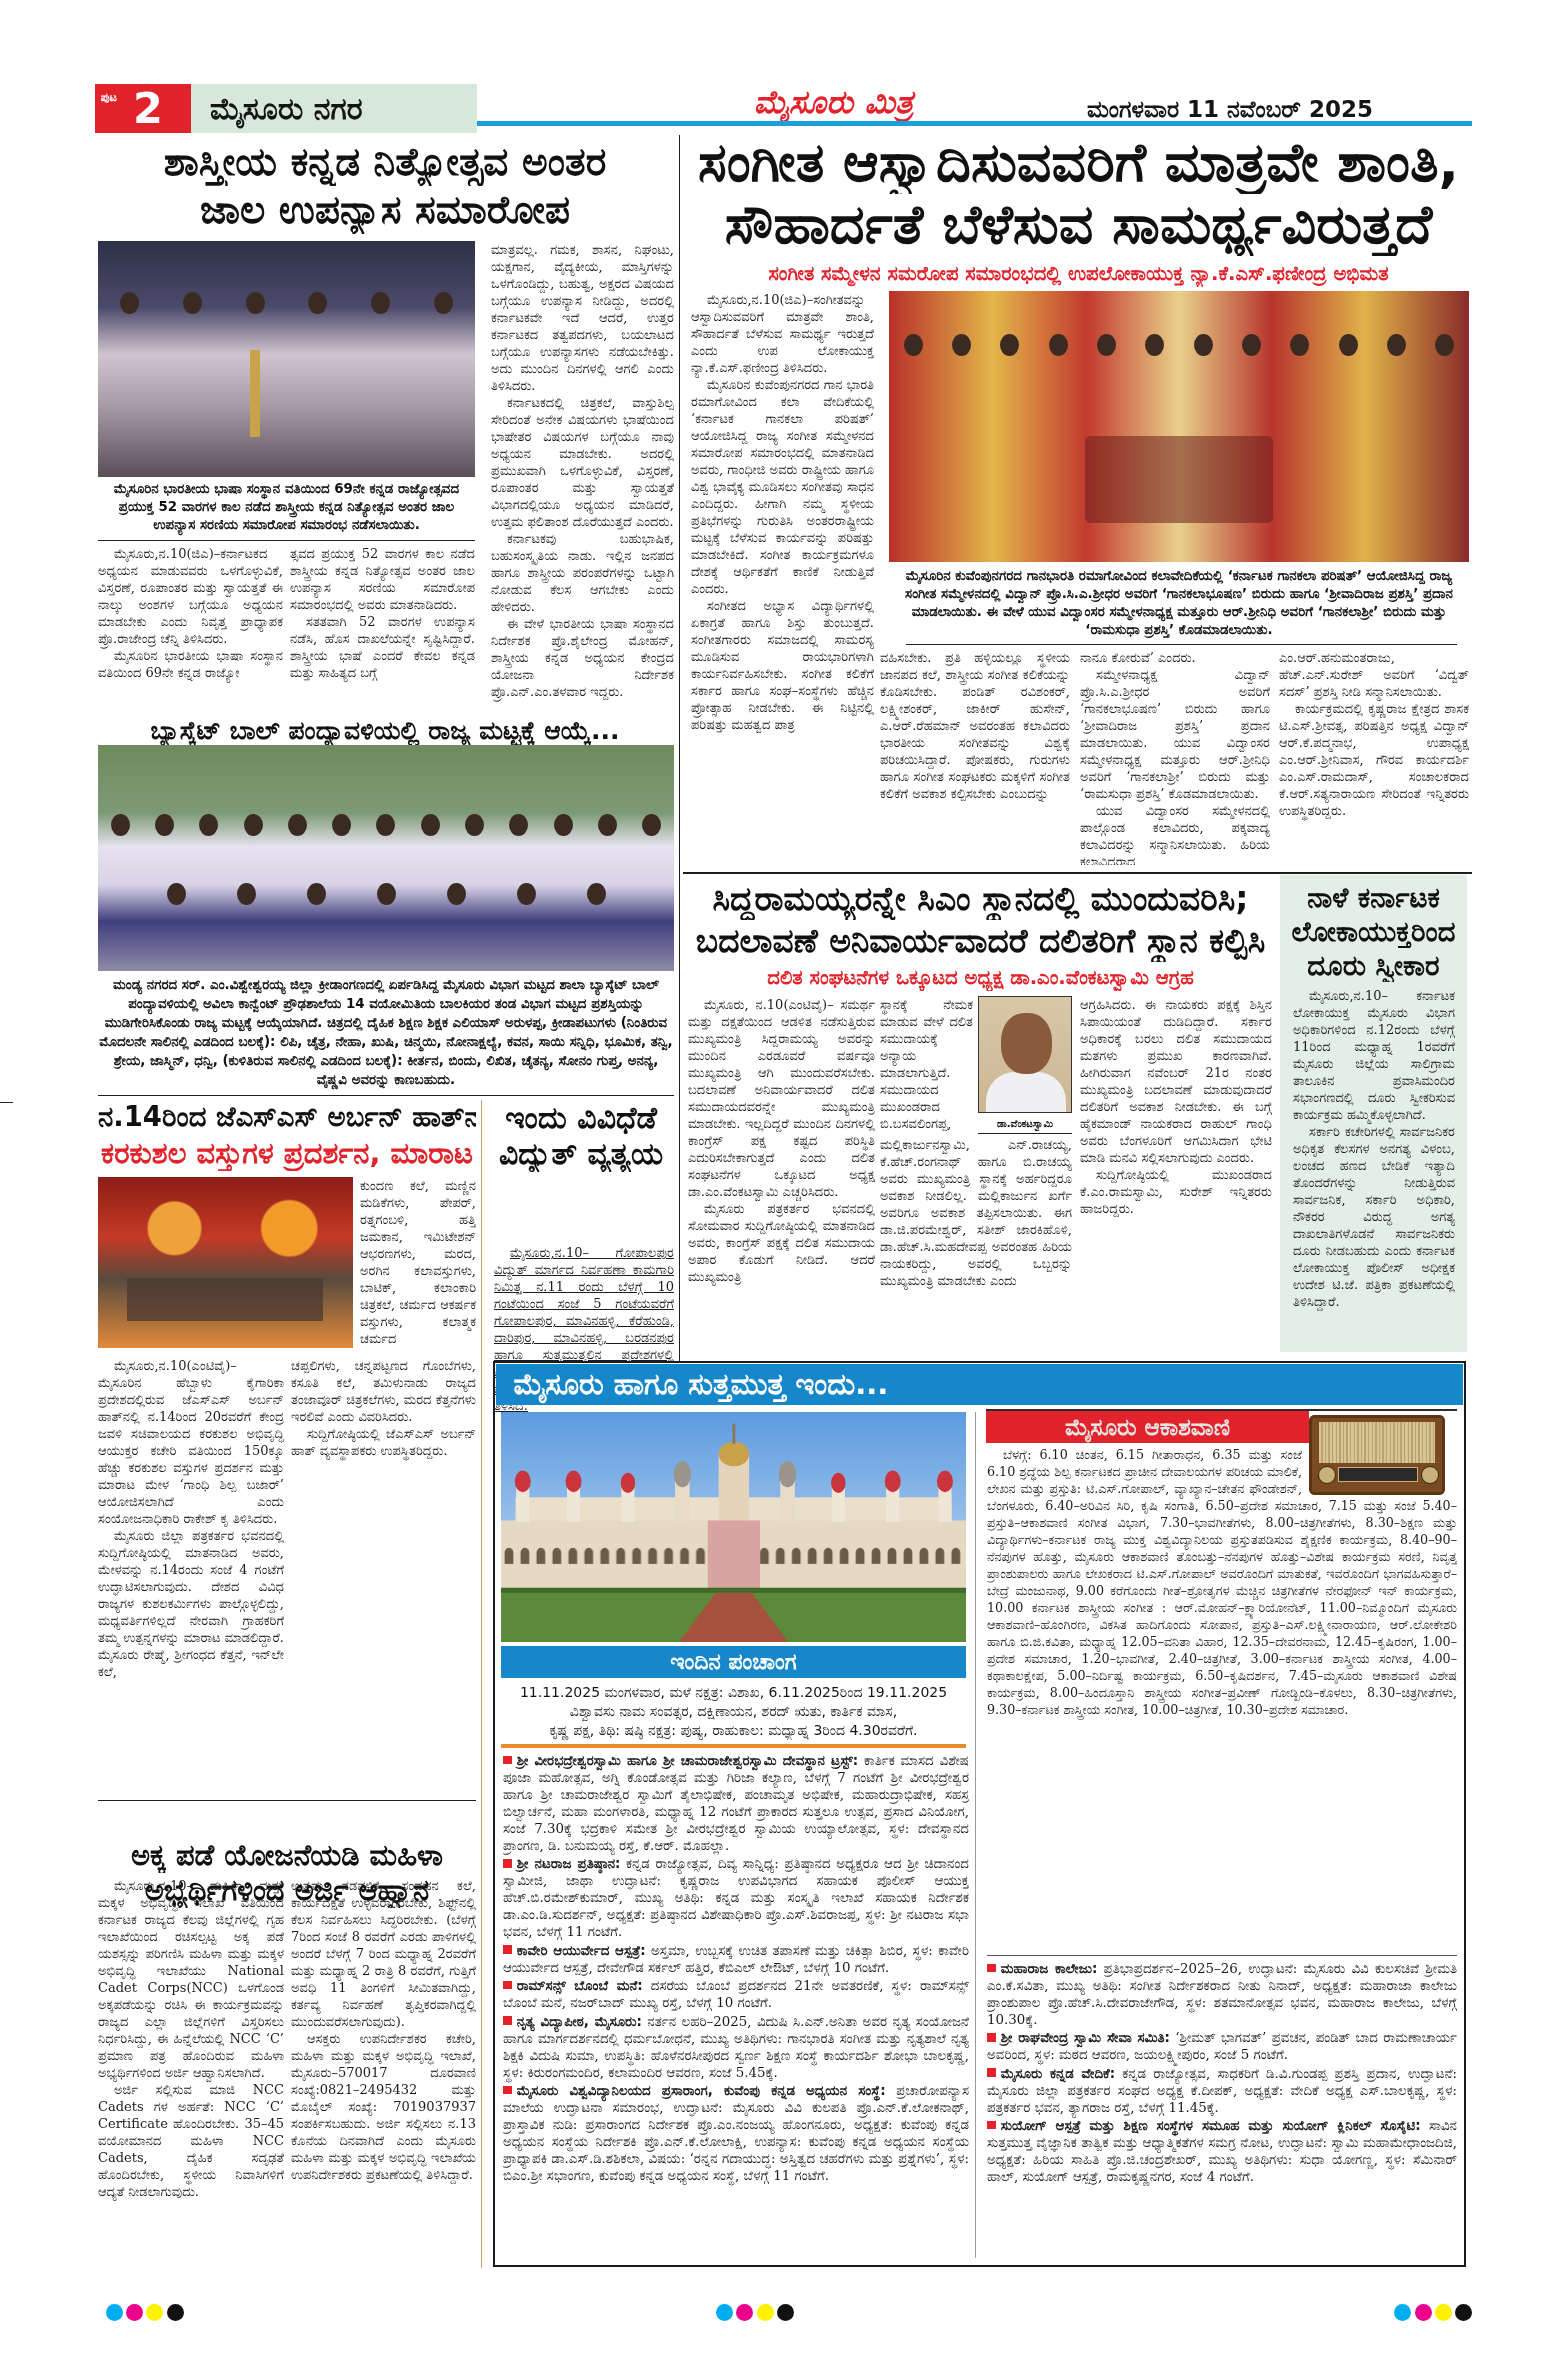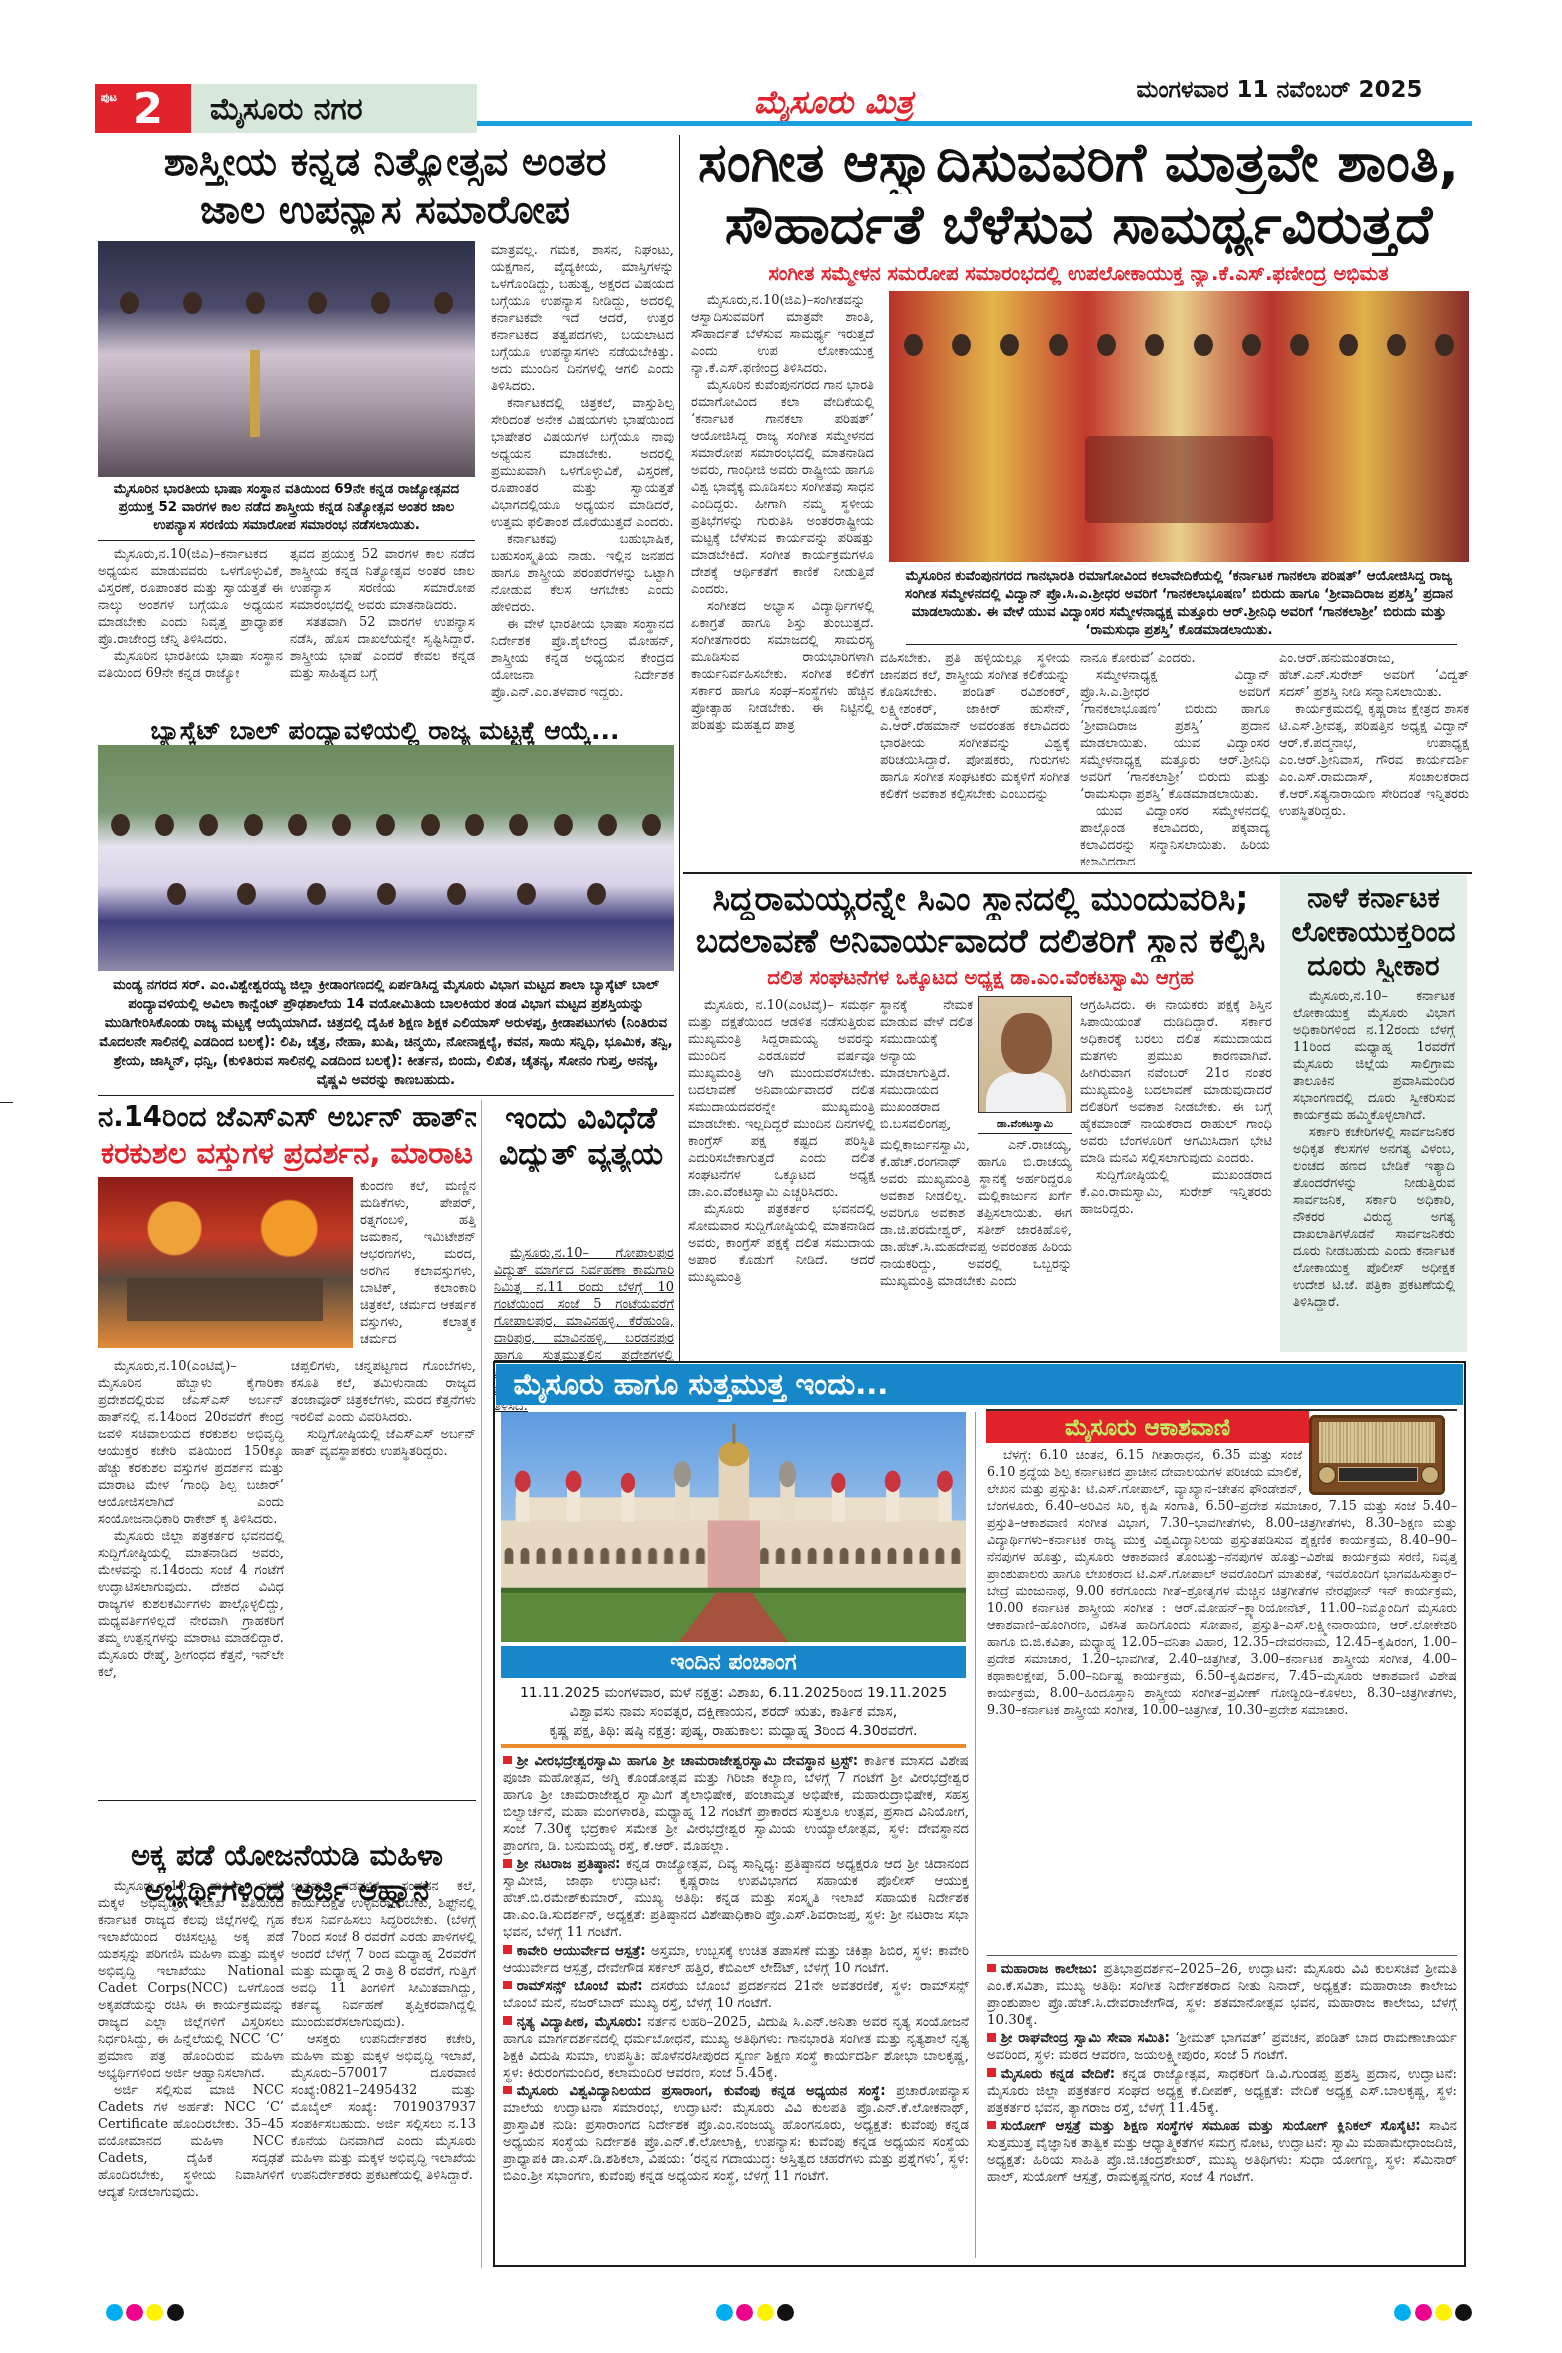--- a/index.html
+++ b/index.html
@@ -20,21 +20,21 @@
   .ev b{font-family:"DejaVu Sans",sans-serif;font-weight:bold;}
   .dot{position:absolute;width:17.4px;height:17.4px;border-radius:50%;}
 
   
   #pg-red{left:95px;top:84px;width:96px;height:49px;background:#e3232b;}
   #pg-red .lbl{position:absolute;left:5.8px;top:7.2px;font-size:11px;color:#fff;font-weight:bold;}
   #pg-red .num{position:absolute;left:38px;top:0;font-size:43px;line-height:49px;color:#fff;font-weight:bold;}
   #pg-green{left:191px;top:84px;width:286px;height:49px;background:#d7e7da;}
   #pg-green span{position:absolute;left:19px;top:5.8px;font-size:30px;line-height:38px;font-weight:bold;white-space:nowrap;}
   #masthead{left:696px;top:81px;width:275px;height:43px;text-align:center;font-size:32px;line-height:42px;font-weight:bold;font-style:italic;color:#e3232b;white-space:nowrap;overflow:hidden;}
-  #date{left:1087px;top:72px;width:385px;height:35px;text-align:center;font-size:23px;line-height:35px;font-weight:bold;white-space:nowrap;overflow:hidden;}
+  #date{left:1087px;top:92px;width:385px;height:35px;text-align:left;font-size:23px;line-height:35px;font-weight:bold;white-space:nowrap;overflow:hidden;}
   #blue-rule{left:477px;top:121px;width:995px;height:5px;background:#1aa1dc;}
 
   
   #photo-nity{left:98px;top:241px;width:377px;height:236px;background:linear-gradient(180deg,#2d3148 0%,#4c4a6a 28%,#cfc4cf 48%,#a79aa6 70%,#5a4f58 100%);}
   #photo-sang{left:889px;top:291px;width:580px;height:271px;background:linear-gradient(90deg,#b8302a 0%,#e3b64a 18%,#c23a2e 34%,#e9d08a 50%,#b7352d 66%,#e0b24a 82%,#8a2b2a 100%);}
   #photo-bb{left:98px;top:745px;width:576px;height:226px;background:linear-gradient(180deg,#6e8b5e 0%,#7d9a76 30%,#e6e2ef 45%,#d8d2e6 62%,#3f3f7e 78%,#8e8aa8 100%);}
   #photo-jss{left:98px;top:1177px;width:255px;height:171px;background:radial-gradient(circle at 30% 30%,#f0a23a 0 12%,transparent 13%),radial-gradient(circle at 75% 30%,#f29a2a 0 12%,transparent 13%),linear-gradient(180deg,#8c1d18 0%,#c43a24 35%,#5a4a3e 60%,#e38a3a 100%);}
   #photo-sidd{left:978px;top:996px;width:94px;height:117px;background:linear-gradient(180deg,#d8c7a8 0%,#cdb794 100%);border:0.7px solid #333;box-sizing:border-box;}
   #photo-sidd .face{position:absolute;left:22px;top:16px;width:51px;height:61px;border-radius:45%;background:#8a5a3c;}
   #photo-sidd .shirt{position:absolute;left:7.2px;top:75px;width:80px;height:42px;border-radius:29px 29px 0 0;background:#f0f0f2;}
@@ -44,21 +44,21 @@
   
   #today-box{left:493px;top:1361px;width:973px;height:906px;border:2.9px solid #1b1b1b;box-sizing:border-box;}
   #today-head{left:496px;top:1364px;width:967px;height:41px;background:#1688c9;}
   #today-head span{position:absolute;left:17.4px;top:2.9px;font-size:29px;line-height:35px;color:#fff;font-weight:bold;white-space:nowrap;}
   #palace{left:501px;top:1412px;width:465px;height:230px;}
   #panch-head{left:501px;top:1646px;width:465px;height:32px;background:#1688c9;text-align:center;color:#fff;font-size:22px;line-height:32px;font-weight:bold;white-space:nowrap;overflow:hidden;}
   #panch-text{left:501px;top:1683px;width:465px;height:58px;text-align:center;font-family:"DejaVu Sans",sans-serif;font-size:14px;line-height:19px;overflow:hidden;}
   #panch-text div{white-space:nowrap;overflow:hidden;}
   #panch-rule{left:501px;top:1744px;width:465px;height:3.6px;background:#e98a2b;}
   #akash-top{left:986px;top:1409px;width:471px;height:2.2px;background:#2b2b2b;}
-  #akash-red{left:986px;top:1411px;width:323px;height:32px;background:#e3232b;text-align:center;color:#bef264;font-size:23px;line-height:32px;font-weight:bold;white-space:nowrap;overflow:hidden;}
+  #akash-red{left:986px;top:1411px;width:323px;height:32px;background:#e3232b;text-align:center;color:#e5e5e5;font-size:23px;line-height:32px;font-weight:bold;white-space:nowrap;overflow:hidden;}
   #radio{left:1309px;top:1415px;width:136px;height:80px;background:#7a4a22;border-radius:5.8px;box-shadow:inset 0 0 0 2.9px #5b3414;}
   #radio .grille{position:absolute;left:10px;top:7.2px;width:116px;height:41px;background:repeating-linear-gradient(90deg,#d8c596 0 2.2px,#b9a470 2.2px 3.6px);}
   #radio .dial{position:absolute;left:29px;top:52px;width:78px;height:13px;background:#2a2a2a;border:1.4px solid #c9b27a;}
   #radio .knob1,#radio .knob2{position:absolute;top:51px;width:16px;height:16px;border-radius:50%;background:#c9b27a;border:1.4px solid #3a2a12;}
   #radio .knob1{left:8.7px;} #radio .knob2{left:112px;}
   #akash-text{left:987px;top:1446px;width:470px;height:506px;font-size:12.7px;line-height:17px;}
   #akash-text .spacer{float:right;width:155px;height:49px;}
   #akash-text p{text-indent:16px;}
   #box-div{left:975px;top:1412px;width:0.7px;height:846px;background:#9a9a9a;}
   #akash-rule{left:987px;top:1955px;width:470px;height:1.4px;background:#555;}

